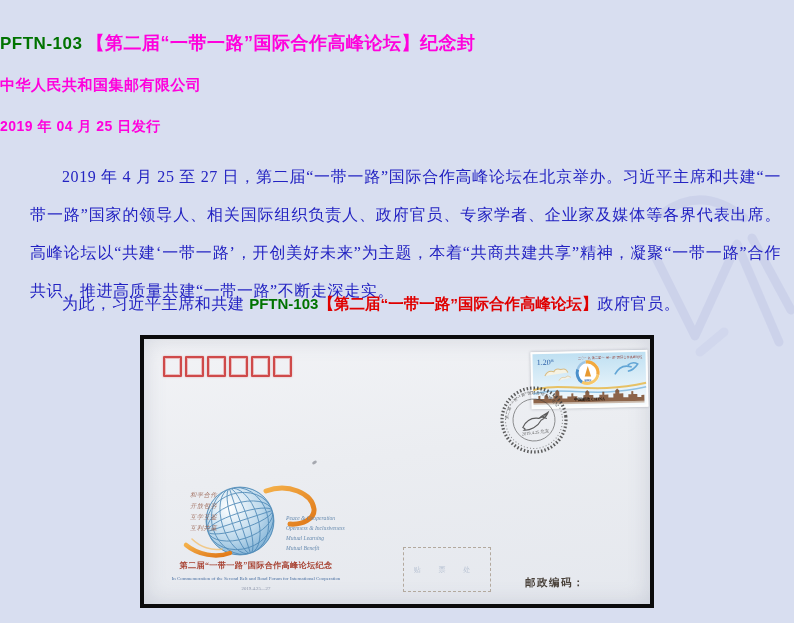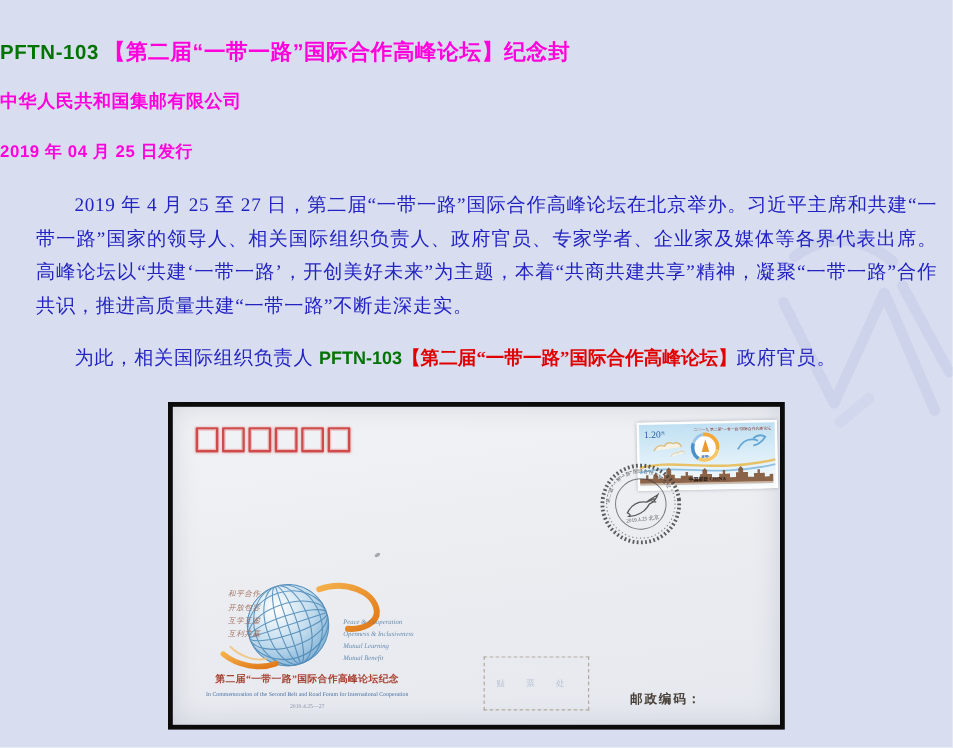--- a/index.html
+++ b/index.html
@@ -14,28 +14,28 @@
   .hline{position:absolute;left:0;width:100%;text-align:left;font-weight:bold;
          font-family:"Liberation Sans","DejaVu Sans",sans-serif;letter-spacing:.5px;
          line-height:22px;white-space:nowrap;}
   .h1{top:32px;font-size:18px;}
   .h1 .t-code{color:var(--heading-green);font-size:17px;margin-right:4px;}
   .h1 .t-main{color:var(--heading-magenta);}
   .h2{top:74px;font-size:15px;color:var(--heading-magenta);}
   .h3{top:115px;font-size:14px;color:var(--heading-magenta);}
 
   .para{position:absolute;left:30px;right:13px;color:var(--body-blue);
-        font-size:16px;line-height:28px;text-align:justify;text-indent:2em;
+        font-size:16px;line-height:38px;text-align:justify;text-indent:2em;
         letter-spacing:.6px;}
   .para1{top:158px;}
   .para2{top:285px;}
   .para2 .code{color:var(--heading-green);font-weight:bold;font-size:15px;
         font-family:"Liberation Sans","DejaVu Sans",sans-serif;letter-spacing:0;}
   .para2 .hl{color:var(--highlight-red);font-weight:bold;font-size:15.5px;
-        font-family:Liberation Serif, serif;letter-spacing:0;}
+        font-family:Liberation Sans, sans-serif;letter-spacing:0;}
 
   .photo{position:absolute;left:140px;top:335px;width:506px;height:265px;
          border:4px solid #0b0b0c;
          background:linear-gradient(172deg,#f2f3f6 0%,#ebedf1 45%,#e5e8ee 100%);
          box-shadow:inset 0 0 22px rgba(90,100,130,.20);}
   .pc-boxes{position:absolute;left:19px;top:17px;display:flex;gap:3px;}
   .pc-box{width:15px;height:17px;border:2px solid var(--box-red);border-radius:1px;
           box-shadow:inset 0 0 0 1px rgba(232,144,143,.55),0 0 2px rgba(209,75,75,.45);}
   .stamp{position:absolute;left:387px;top:12px;width:117px;height:57px;
          transform:rotate(-1.2deg);box-shadow:0 0 3px rgba(40,50,70,.35);background:#fdfdfd;}
@@ -63,21 +63,21 @@
   </svg>
 
   <div class="hline h1">
     <span class="t-code">PFTN-103</span><span class="t-main">【第二届“一带一路”国际合作高峰论坛】纪念封</span>
   </div>
   <div class="hline h2">中华人民共和国集邮有限公司</div>
   <div class="hline h3">2019 年 04 月 25 日发行</div>
 
   <div class="para para1">2019 年 4 月 25 至 27 日，第二届“一带一路”国际合作高峰论坛在北京举办。习近平主席和共建“一带一路”国家的领导人、相关国际组织负责人、政府官员、专家学者、企业家及媒体等各界代表出席。高峰论坛以“共建‘一带一路’，开创美好未来”为主题，本着“共商共建共享”精神，凝聚“一带一路”合作共识，推进高质量共建“一带一路”不断走深走实。</div>
   <div class="para para2">
-    <span>为此，相关国际组织负责人 </span><span class="code">PFTN-103</span><span class="hl">【第二届“一带一路”国际合作高峰论坛】</span><span>政府官员。</span>
+    <span>为此，习近平主席和共建 </span><span class="code">PFTN-103</span><span class="hl">【第二届“一带一路”国际合作高峰论坛】</span><span>政府官员。</span>
   </div>
 
   <div class="photo">
 
     <div class="pc-boxes">
       <div class="pc-box"></div>
       <div class="pc-box"></div>
       <div class="pc-box"></div>
       <div class="pc-box"></div>
       <div class="pc-box"></div>

